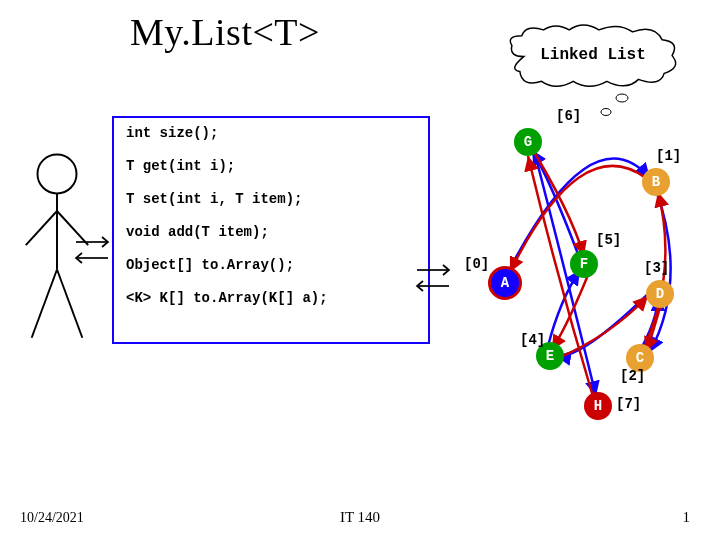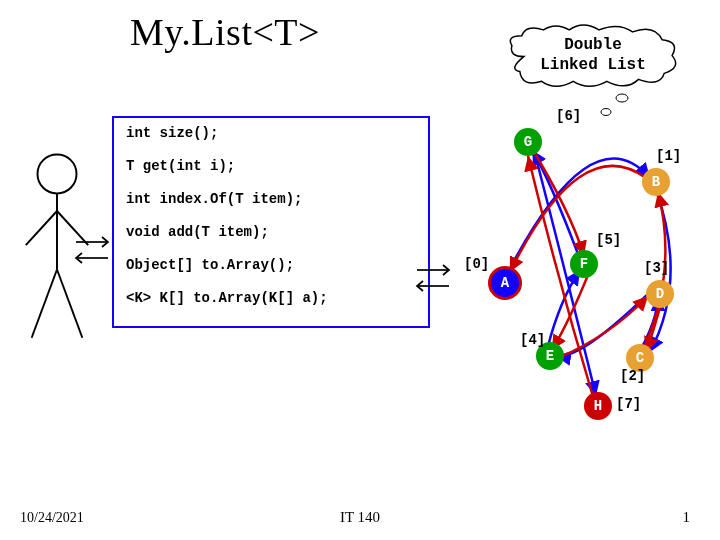--- a/index.html
+++ b/index.html
@@ -42,21 +42,21 @@
   }
   .cloud svg { position: absolute; inset: 0; }
   .cloud-text { position: relative; z-index: 2; }
   .api-box {
     position: absolute;
     top: 116px;
     left: 112px;
     width: 290px;
     border: 2.5px solid #1400ff;
     background: #fff;
-    padding: 8px 12px 0 12px;
+    padding: 8px 12px 16px 12px;
     font-family: "Courier New", monospace;
     font-weight: bold;
     font-size: 14px;
     line-height: 15px;
   }
   .api-box .row { margin: 0 0 18px 0; white-space: pre; }
   .api-box .row:last-child { margin-bottom: 20px; }
   .stick {
     position: absolute;
     left: 18px;
@@ -144,34 +144,33 @@
 
 <div class="slide">
 
   <div class="title">My.List&lt;T&gt;</div>
 
   <div class="cloud">
     <svg viewBox="0 0 180 70">
       <path d="M20 35 Q5 35 8 24 Q2 14 18 14 Q22 2 40 8 Q52 0 66 8 Q80 -2 96 8 Q116 0 130 10 Q152 2 160 18 Q178 20 170 34 Q180 46 162 52 Q158 66 136 58 Q124 70 104 60 Q86 70 70 60 Q52 70 38 60 Q18 66 16 50 Q4 48 20 35 Z" fill="#fff" stroke="#000" stroke-width="1.5"></path>
     </svg>
     <div class="cloud-text">
-      <div>Double</div>
       <div>Linked List</div>
     </div>
   </div>
 
   <svg style="position:absolute; top:92px; right:88px; width:40px; height:30px;">
     <ellipse cx="30" cy="6" rx="6" ry="4" fill="#fff" stroke="#000"></ellipse>
     <ellipse cx="14" cy="20" rx="5" ry="3.5" fill="#fff" stroke="#000"></ellipse>
   </svg>
 
   <div class="api-box">
     <div class="row">int size();</div>
     <div class="row">T get(int i);</div>
-    <div class="row">int index.Of(T item);</div>
+    <div class="row">T set(int i, T item);</div>
     <div class="row">void add(T item);</div>
     <div class="row">Object[] to.Array();</div>
     <div class="row">&lt;K&gt; K[] to.Array(K[] a);</div>
   </div>
 
   <svg class="stick" viewBox="0 0 80 200">
     <circle cx="40" cy="22" r="20" fill="none" stroke="#000" stroke-width="2"></circle>
     <line x1="40" y1="42" x2="40" y2="120" stroke="#000" stroke-width="2"></line>
     <line x1="40" y1="60" x2="8" y2="95" stroke="#000" stroke-width="2"></line>
     <line x1="40" y1="60" x2="72" y2="95" stroke="#000" stroke-width="2"></line>

